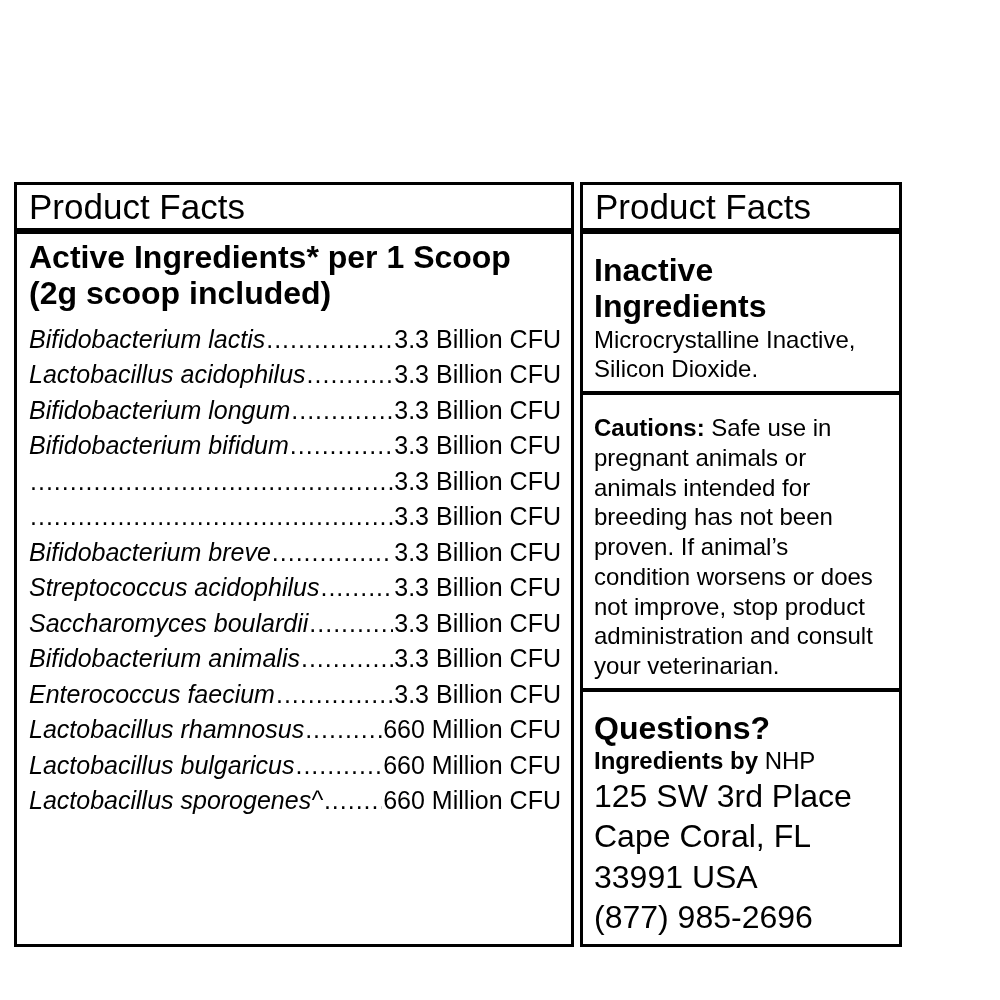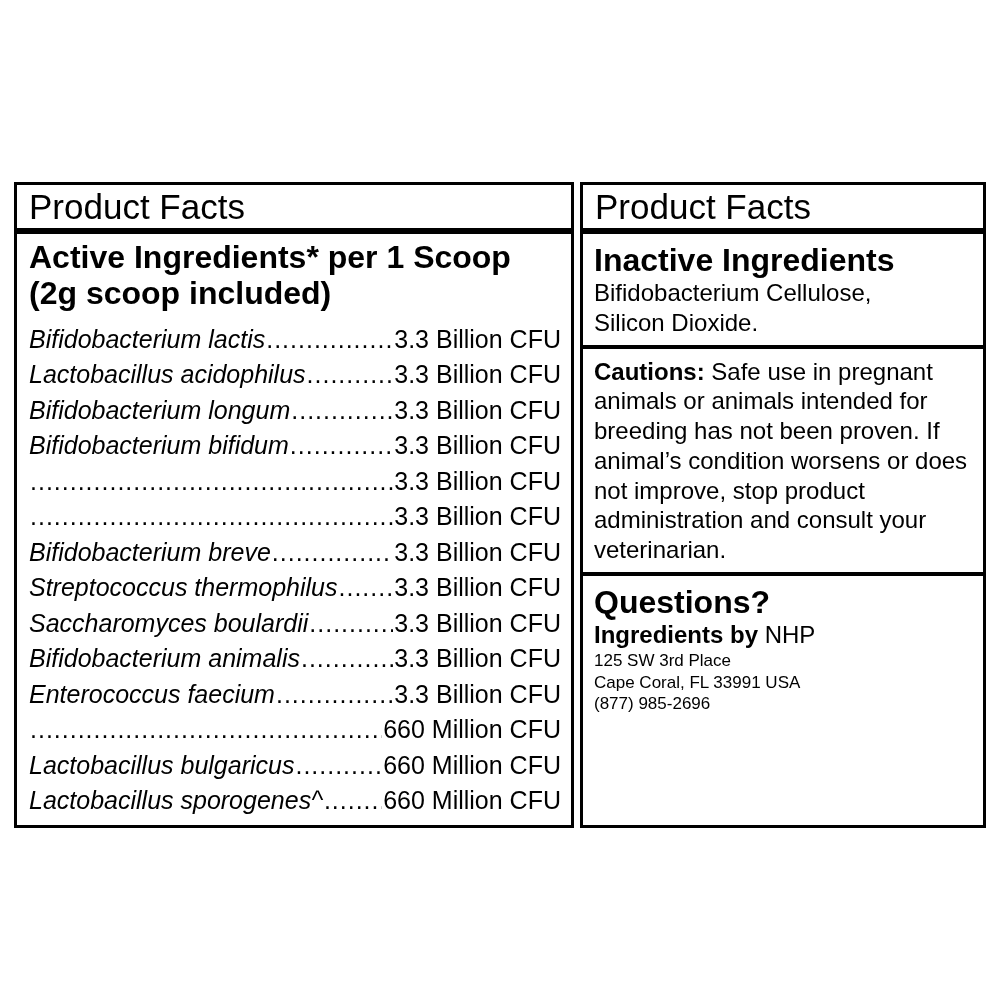--- a/index.html
+++ b/index.html
@@ -11,21 +11,21 @@
     width: 1000px;
     height: 1000px;
     font-family: "Liberation Sans", sans-serif;
     color: #000000;
     overflow: hidden;
   }
   .label-wrap {
     position: absolute;
     left: 14px;
     top: 182px;
-    width: 972px;
+    width: 888px;
     display: flex;
     align-items: stretch;
   }
   .panel {
     box-sizing: border-box;
     border: 3px solid #000;
     background: #fff;
   }
   .panel-left {
     width: 560px;
@@ -84,27 +84,27 @@
   .ing-amt {
     flex: 0 0 auto;
     text-align: right;
     font-style: normal;
   }
   .body-text {
     font-size: 24px;
     line-height: 1.24;
   }
   .sec-right {
-    padding: 8px 10px 7px 11px;
+    padding: 18px 10px 7px 11px;
   }
   .inline-bold {
     font-weight: bold;
   }
   .addr-line {
-    font-size: 17px;
+    font-size: 32px;
     line-height: 1.26;
   }
 </style>
 </head>
 <body>
 
 <div class="label-wrap">
 
   <div class="panel panel-left">
     <div class="panel-title">Product  Facts</div>
@@ -148,21 +148,21 @@
           <span class="ing-amt">3.3 Billion CFU</span>
         </div>
 
         <div class="ing-row">
           <span class="ing-name">Bifidobacterium breve</span>
           <span class="dots">..................................................</span>
           <span class="ing-amt">3.3 Billion CFU</span>
         </div>
 
         <div class="ing-row">
-          <span class="ing-name">Streptococcus thermophilus</span>
+          <span class="ing-name">Streptococcus acidophilus</span>
           <span class="dots">..................................................</span>
           <span class="ing-amt">3.3 Billion CFU</span>
         </div>
 
         <div class="ing-row">
           <span class="ing-name">Saccharomyces boulardii</span>
           <span class="dots">..................................................</span>
           <span class="ing-amt">3.3 Billion CFU</span>
         </div>
 
@@ -172,20 +172,21 @@
           <span class="ing-amt">3.3 Billion CFU</span>
         </div>
 
         <div class="ing-row">
           <span class="ing-name">Enterococcus faecium</span>
           <span class="dots">..................................................</span>
           <span class="ing-amt">3.3 Billion CFU</span>
         </div>
 
         <div class="ing-row">
+          <span class="ing-name">Lactobacillus rhamnosus</span>
           <span class="dots">..................................................</span>
           <span class="ing-amt">660 Million CFU</span>
         </div>
 
         <div class="ing-row">
           <span class="ing-name">Lactobacillus bulgaricus</span>
           <span class="dots">..................................................</span>
           <span class="ing-amt">660 Million CFU</span>
         </div>
 
@@ -198,21 +199,21 @@
       </div>
     </div>
   </div>
 
   <div class="panel panel-right">
     <div class="panel-title">Product  Facts</div>
     <div class="rule-thick"></div>
 
     <div class="sec-right">
       <div class="heading-bold">Inactive Ingredients</div>
-      <div class="body-text">Bifidobacterium Cellulose,</div>
+      <div class="body-text">Microcrystalline Inactive,</div>
       <div class="body-text">Silicon Dioxide.</div>
     </div>
 
     <div class="rule-med"></div>
 
     <div class="sec-right">
       <div class="body-text"><span class="inline-bold">Cautions:</span><span> Safe use in pregnant animals or animals intended for breeding has not been proven. If animal’s condition worsens or does not improve, stop product administration and consult your veterinarian.</span></div>
     </div>
 
     <div class="rule-med"></div>

